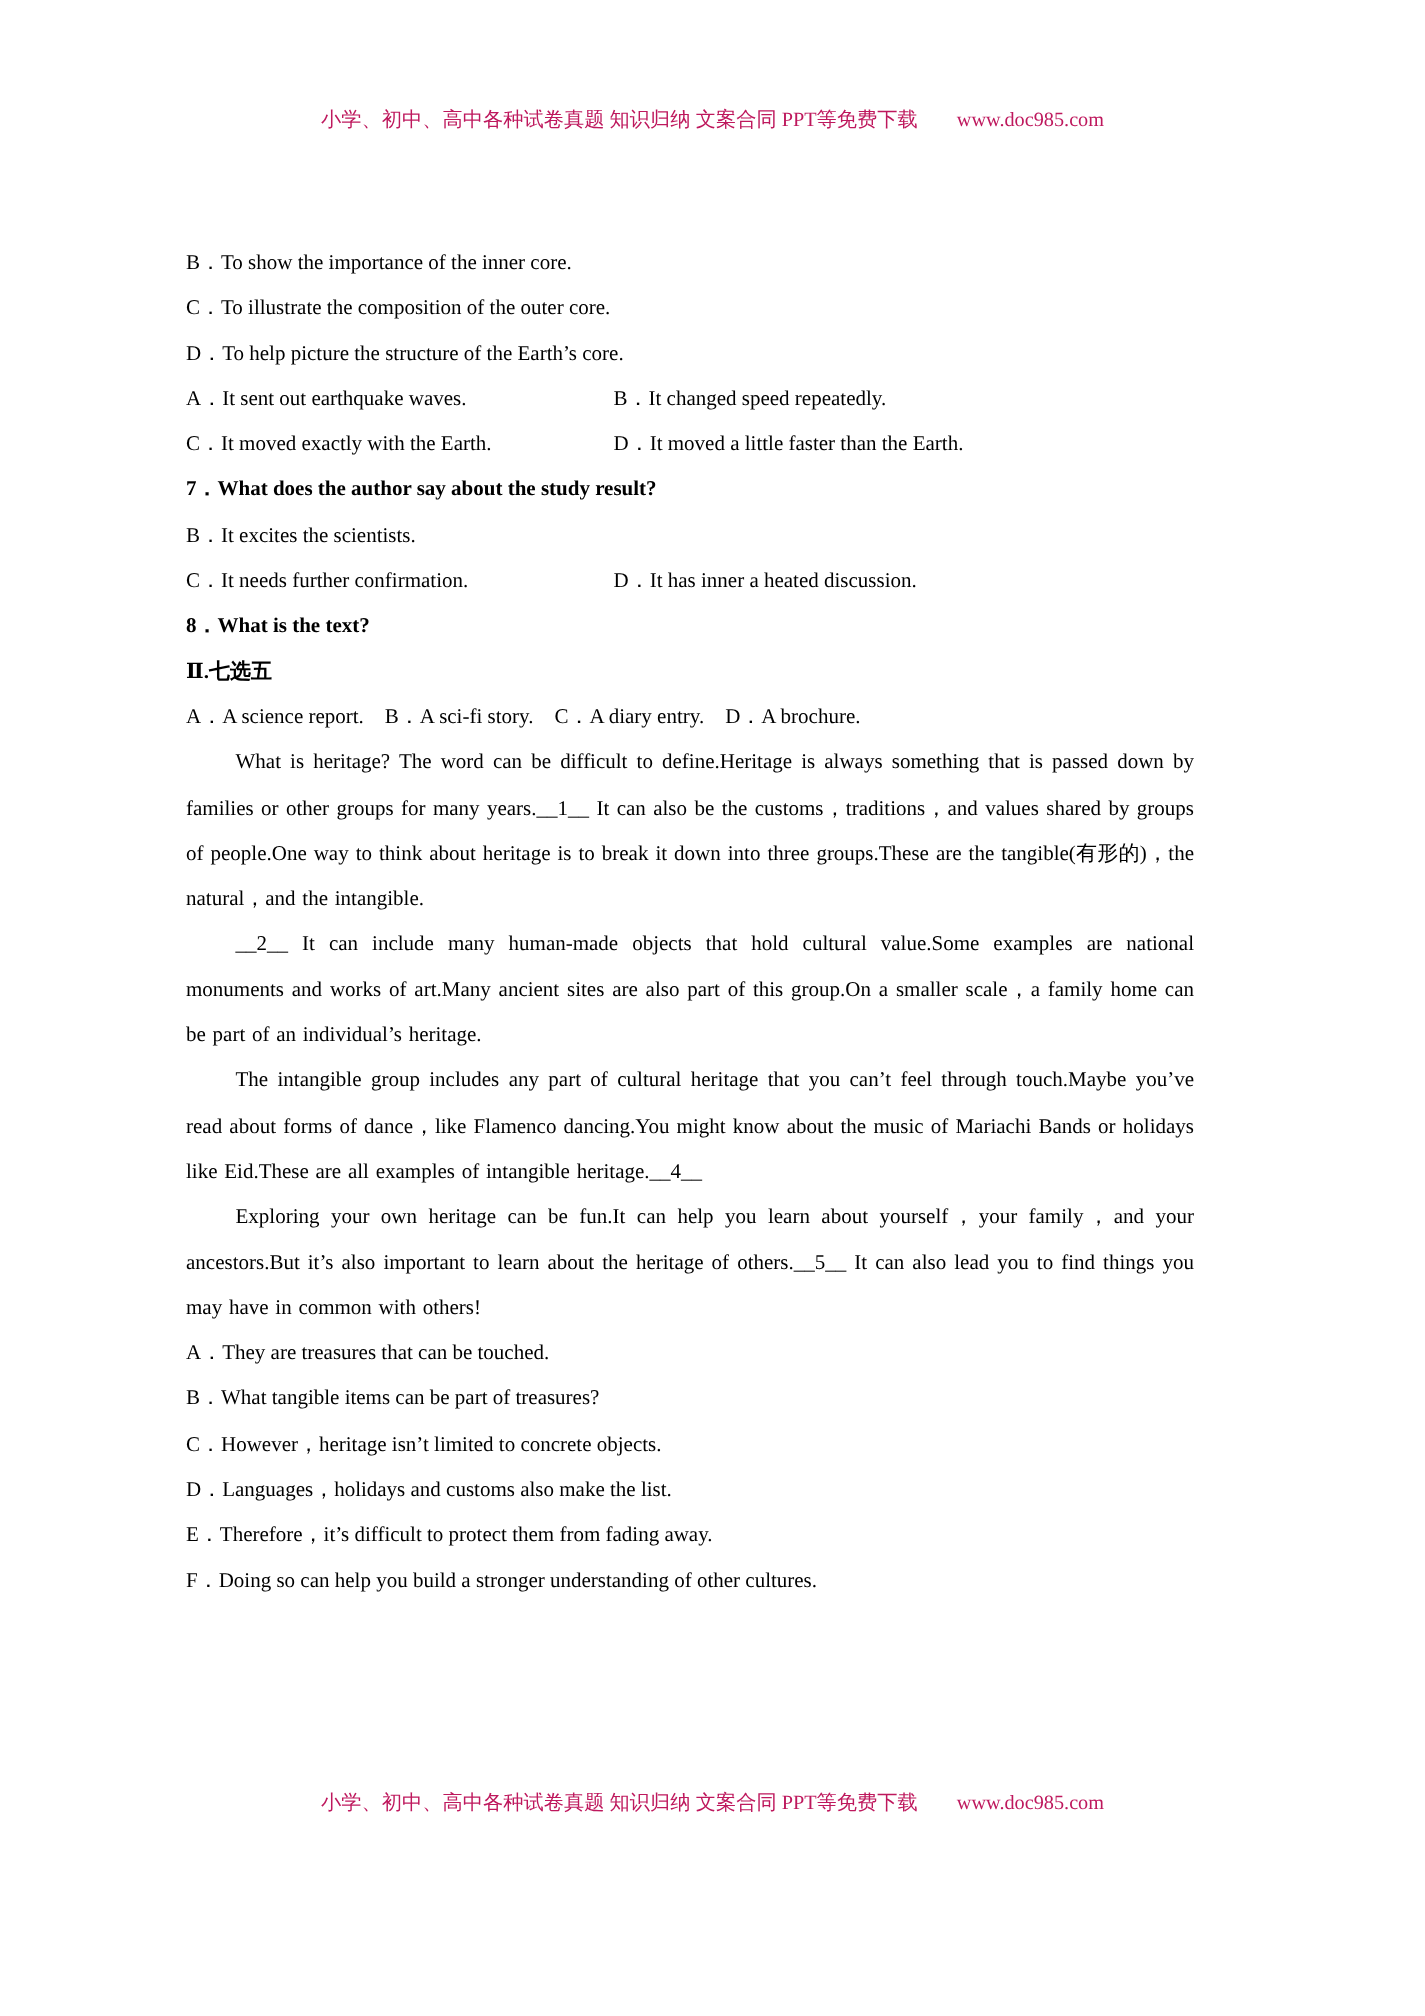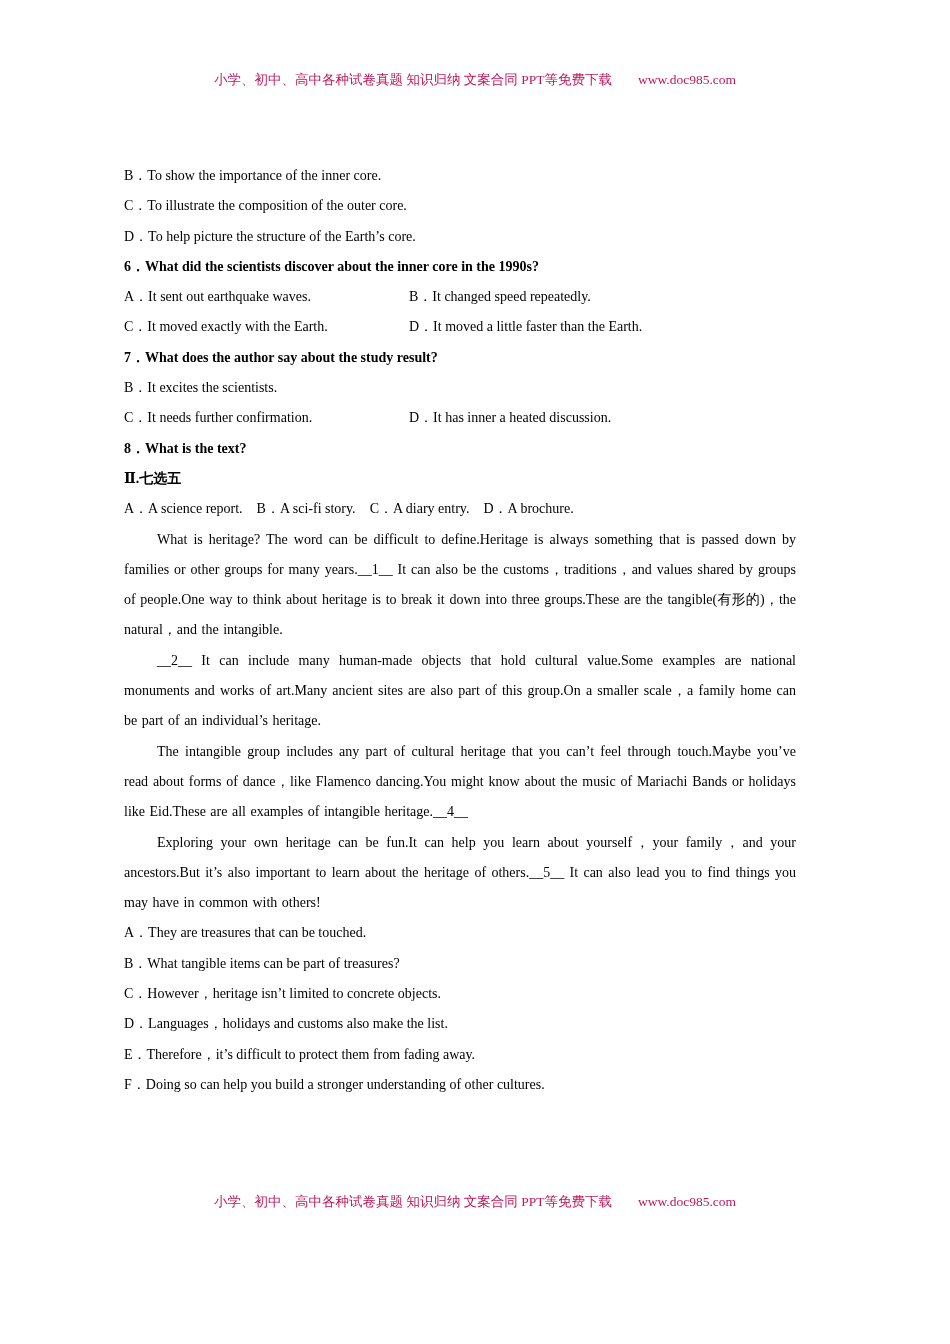--- a/index.html
+++ b/index.html
@@ -56,21 +56,20 @@
   <div class="doc-header">
     <span>小学、初中、高中各种试卷真题 知识归纳 文案合同 PPT等免费下载</span><span class="site-url">www.doc985.com</span>
   </div>
 
   <div class="content">
 
     <div class="line">B．To show the importance of the inner core.</div>
     <div class="line">C．To illustrate the composition of the outer core.</div>
     <div class="line">D．To help picture the structure of the Earth’s core.</div>
 
-    <div class="line stem">6．What did the scientists discover about the inner core in the 1990s?</div>
     <div class="two-col">
       <span class="col-l">A．It sent out earthquake waves.</span>
       <span class="col-r">B．It changed speed repeatedly.</span>
     </div>
     <div class="two-col">
       <span class="col-l">C．It moved exactly with the Earth.</span>
       <span class="col-r">D．It moved a little faster than the Earth.</span>
     </div>
 
     <div class="line stem">7．What does the author say about the study result?</div>

